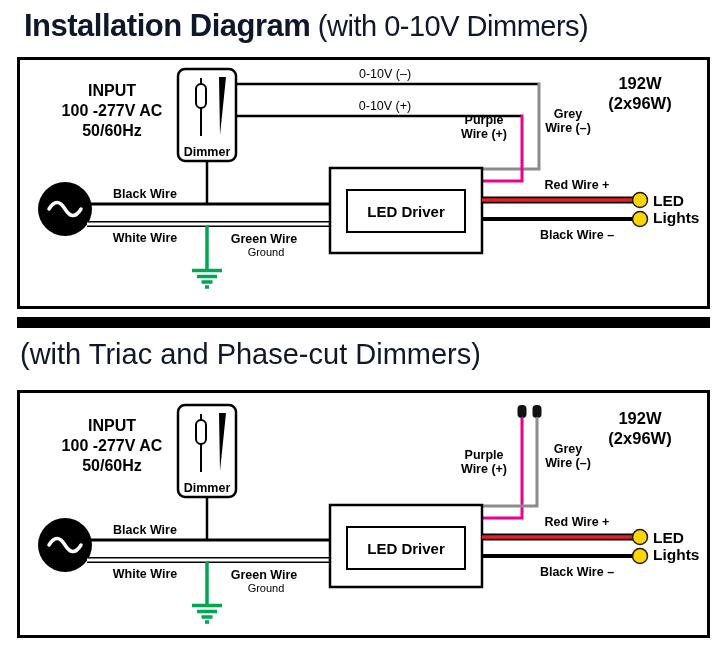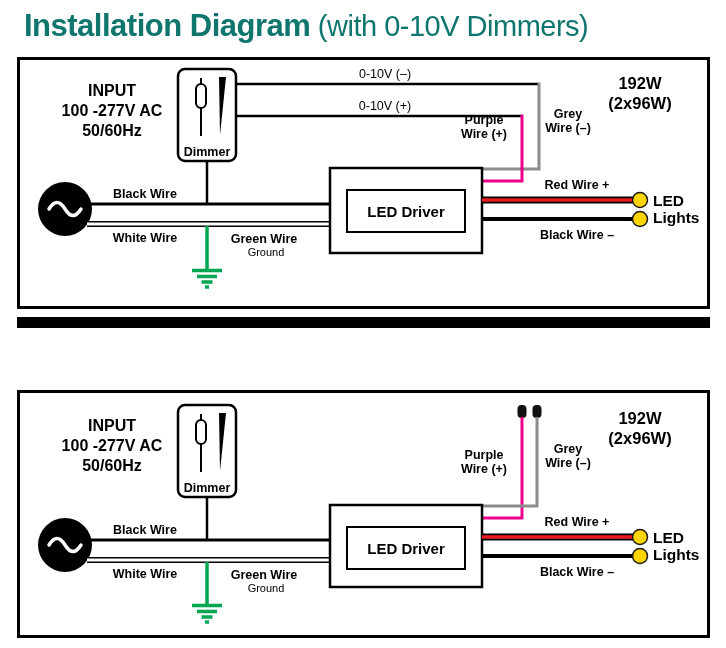--- a/index.html
+++ b/index.html
@@ -1,17 +1,17 @@
 <!DOCTYPE html>
 <html><head>
 <meta charset="utf-8">
 <style>
   html,body{margin:0;padding:0;background:#fff;}
   .page{position:relative;width:726px;height:648px;background:#fff;
-        font-family:"Liberation Sans",sans-serif;color:#0f766e;overflow:hidden;}
+        font-family:"Liberation Sans",sans-serif;color:#0f172a;overflow:hidden;}
   .title{position:absolute;left:24px;top:8px;font-size:31px;font-weight:bold;
          white-space:nowrap;letter-spacing:-0.5px;}
   .title .sub{font-weight:normal;font-size:29px;}
   .title2{position:absolute;left:20px;top:338px;font-size:29px;font-weight:normal;white-space:nowrap;}
   .panel{position:absolute;left:17px;}
   #panel1{top:57px;}
   #divider{position:absolute;left:17px;top:317px;width:693px;height:11px;background:#000;}
   #panel2{top:390px;}
   svg text{font-family:"Liberation Sans",sans-serif;fill:#000;}
   text.b{font-weight:bold;}
@@ -84,20 +84,21 @@
     <circle cx="623" cy="143" r="7.5" stroke="#1a1a1a" stroke-width="1.5" fill="#ffd400"></circle>
     <circle cx="623" cy="162" r="7.5" stroke="#1a1a1a" stroke-width="1.5" fill="#ffd400"></circle>
     <text class="b" x="560" y="132" font-size="12.5" text-anchor="middle">Red  Wire +</text>
     <text class="b" x="560" y="182" font-size="12.5" text-anchor="middle">Black Wire –</text>
     <text class="b" x="636" y="149" font-size="15.5">LED</text>
     <text class="b" x="636" y="166" font-size="15.5">Lights</text>
   </svg>
 
   <div id="divider"></div>
 
+  <div class="title2">(with Triac and Phase-cut Dimmers)</div>
 
   <svg id="panel2" class="panel" width="693" height="248" viewBox="0 0 693 248">
     <rect x="1.5" y="1.5" width="690" height="245" fill="#fff" stroke="#000" stroke-width="3"></rect>
 
     <text class="b" x="95" y="41" font-size="16" text-anchor="middle">INPUT</text>
     <text class="b" x="95" y="61" font-size="16" text-anchor="middle">100 -277V AC</text>
     <text class="b" x="95" y="81" font-size="16" text-anchor="middle">50/60Hz</text>
 
     <g>
       <rect x="161" y="15" width="58" height="92" rx="7" fill="#fff" stroke="#000" stroke-width="2.5"></rect>

